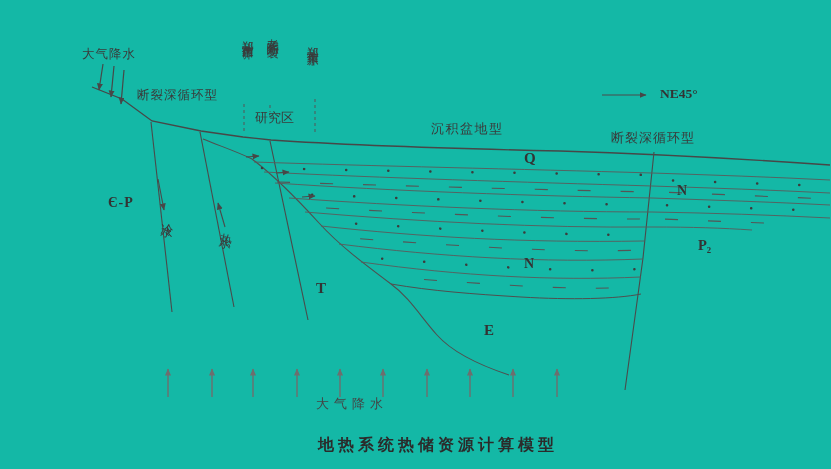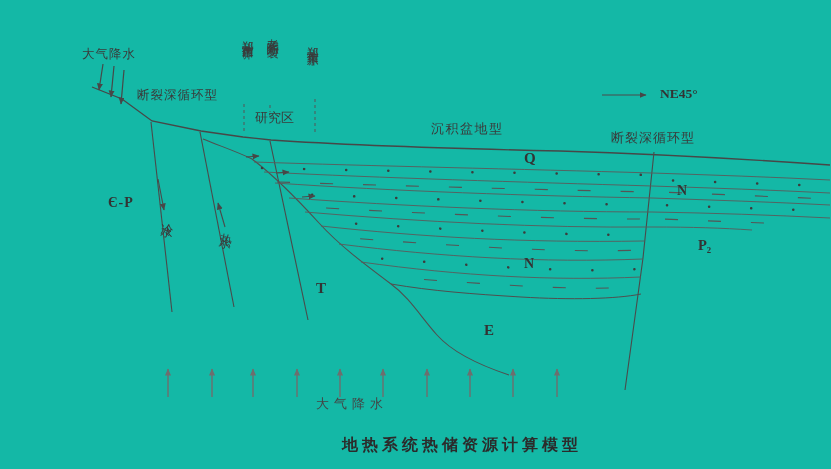--- a/index.html
+++ b/index.html
@@ -6,21 +6,21 @@
   .fig{
     position:relative;width:831px;height:469px;overflow:hidden;
     background:#14b8a6;
     font-family:"Liberation Sans",sans-serif;
     color:#3a3a3a;
   }
   .fig svg{position:absolute;left:0;top:0;}
   .lbl{position:absolute;white-space:nowrap;font-size:13px;color:#3a3a3a;line-height:1.15;}
   .vert{writing-mode:vertical-rl;text-orientation:upright;letter-spacing:2px;font-size:12px;}
   .serif{font-family:"Liberation Serif",serif;font-weight:700;color:#333;}
-  .caption{font-size:16px;font-weight:700;letter-spacing:4px;color:#2b2b2b;margin-left:24px;}
+  .caption{font-size:16px;font-weight:700;letter-spacing:4px;color:#2b2b2b;}
 </style>
 </head>
 <body>
 
 <div class="fig">
 
   <svg width="831" height="469" viewBox="0 0 831 469">
     <defs>
       <marker id="ahD" markerUnits="userSpaceOnUse" markerWidth="9" markerHeight="8" refX="6.5" refY="3" orient="auto">
         <path d="M0,0 L7,3 L0,6 Z" fill="#474747"></path>

